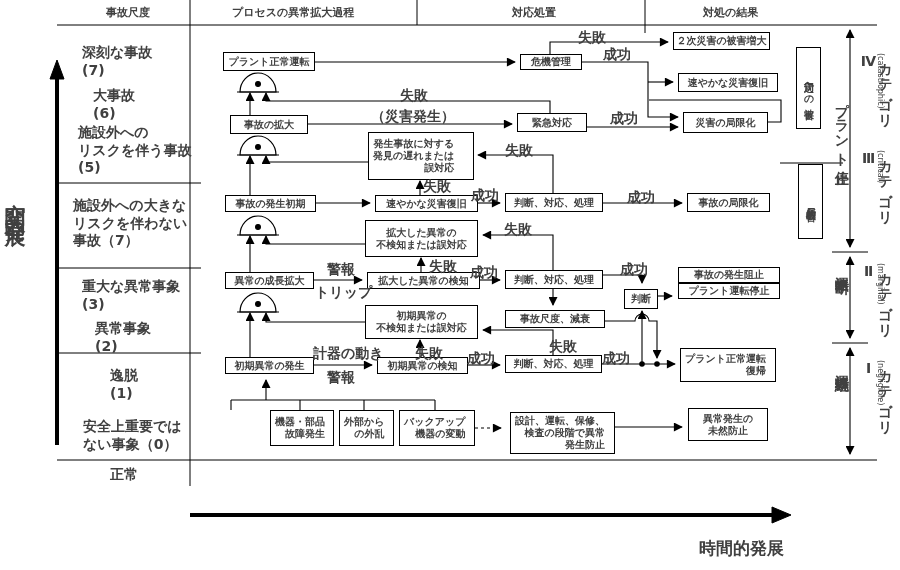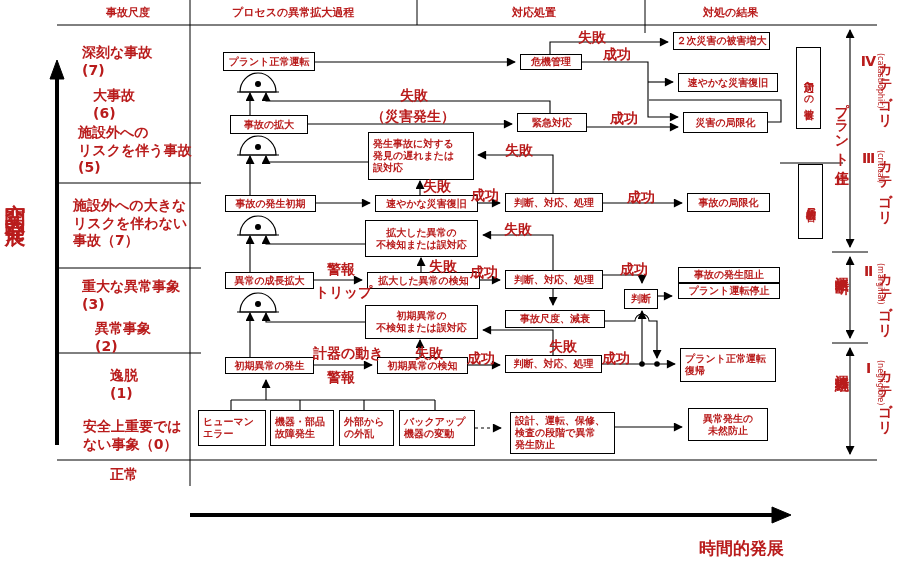--- a/index.html
+++ b/index.html
@@ -1,22 +1,22 @@
 <!DOCTYPE html>
 <html><head>
 <meta charset="utf-8">
 <style>
   html,body{margin:0;padding:0;background:#fff}
   .stage{position:relative;width:900px;height:570px;background:#fff;
-         font-family:"DejaVu Sans","Liberation Sans",sans-serif;color:#b91c1c;overflow:hidden}
+         font-family:"DejaVu Sans","Liberation Sans",sans-serif;color:#404040;overflow:hidden}
   .stage svg{position:absolute;left:0;top:0}
   .box{position:absolute;box-sizing:border-box;border:1.2px solid #000;background:#fff;
        display:flex;align-items:center;justify-content:center;text-align:center;
        font-size:10px;font-weight:bold;line-height:1.2;white-space:pre-line;z-index:2}
-  .tl{justify-content:flex-start;text-align:left;padding-left:4px}
+  .tl{justify-content:flex-start;text-align:right;padding-left:4px}
   .lbl{position:absolute;font-size:14px;font-weight:bold;white-space:pre-line;z-index:3;line-height:1.25}
   .hdr{font-size:11px}
   .vtxt{writing-mode:vertical-rl;text-orientation:upright;letter-spacing:1px}
   .veng{position:absolute;writing-mode:vertical-lr;font-size:8px;font-weight:normal;
         line-height:1.05;letter-spacing:0;z-index:3}
   .axisV{position:absolute;writing-mode:vertical-rl;text-orientation:upright;
          font-size:21px;font-weight:bold;letter-spacing:6px;z-index:3}
   .axisH{position:absolute;font-size:17px;font-weight:bold;z-index:3}
 </style>
 </head>
@@ -135,22 +135,20 @@
   <div class="lbl" style="left:83px;top:418px">安全上重要では
 ない事象（0）</div>
   <div class="lbl" style="left:110px;top:466px">正常</div>
 
   <div class="box" style="left:223px;top:52px;width:92px;height:19px">プラント正常運転</div>
   <div class="box" style="left:230px;top:115px;width:78px;height:19px">事故の拡大</div>
   <div class="box" style="left:225px;top:195px;width:91px;height:17px">事故の発生初期</div>
   <div class="box" style="left:225px;top:272px;width:89px;height:17px">異常の成長拡大</div>
   <div class="box" style="left:225px;top:357px;width:89px;height:17px">初期異常の発生</div>
 
-  <div class="box tl" style="left:198px;top:410px;width:68px;height:36px">ヒューマン
-エラー</div>
   <div class="box tl" style="left:270px;top:410px;width:64px;height:36px">機器・部品
 故障発生</div>
   <div class="box tl" style="left:339px;top:410px;width:55px;height:36px">外部から
 の外乱</div>
   <div class="box tl" style="left:399px;top:410px;width:76px;height:36px">バックアップ
 機器の変動</div>
 
   <div class="box tl" style="left:368px;top:132px;width:106px;height:48px">発生事故に対する
 発見の遅れまたは
 誤対応</div>

